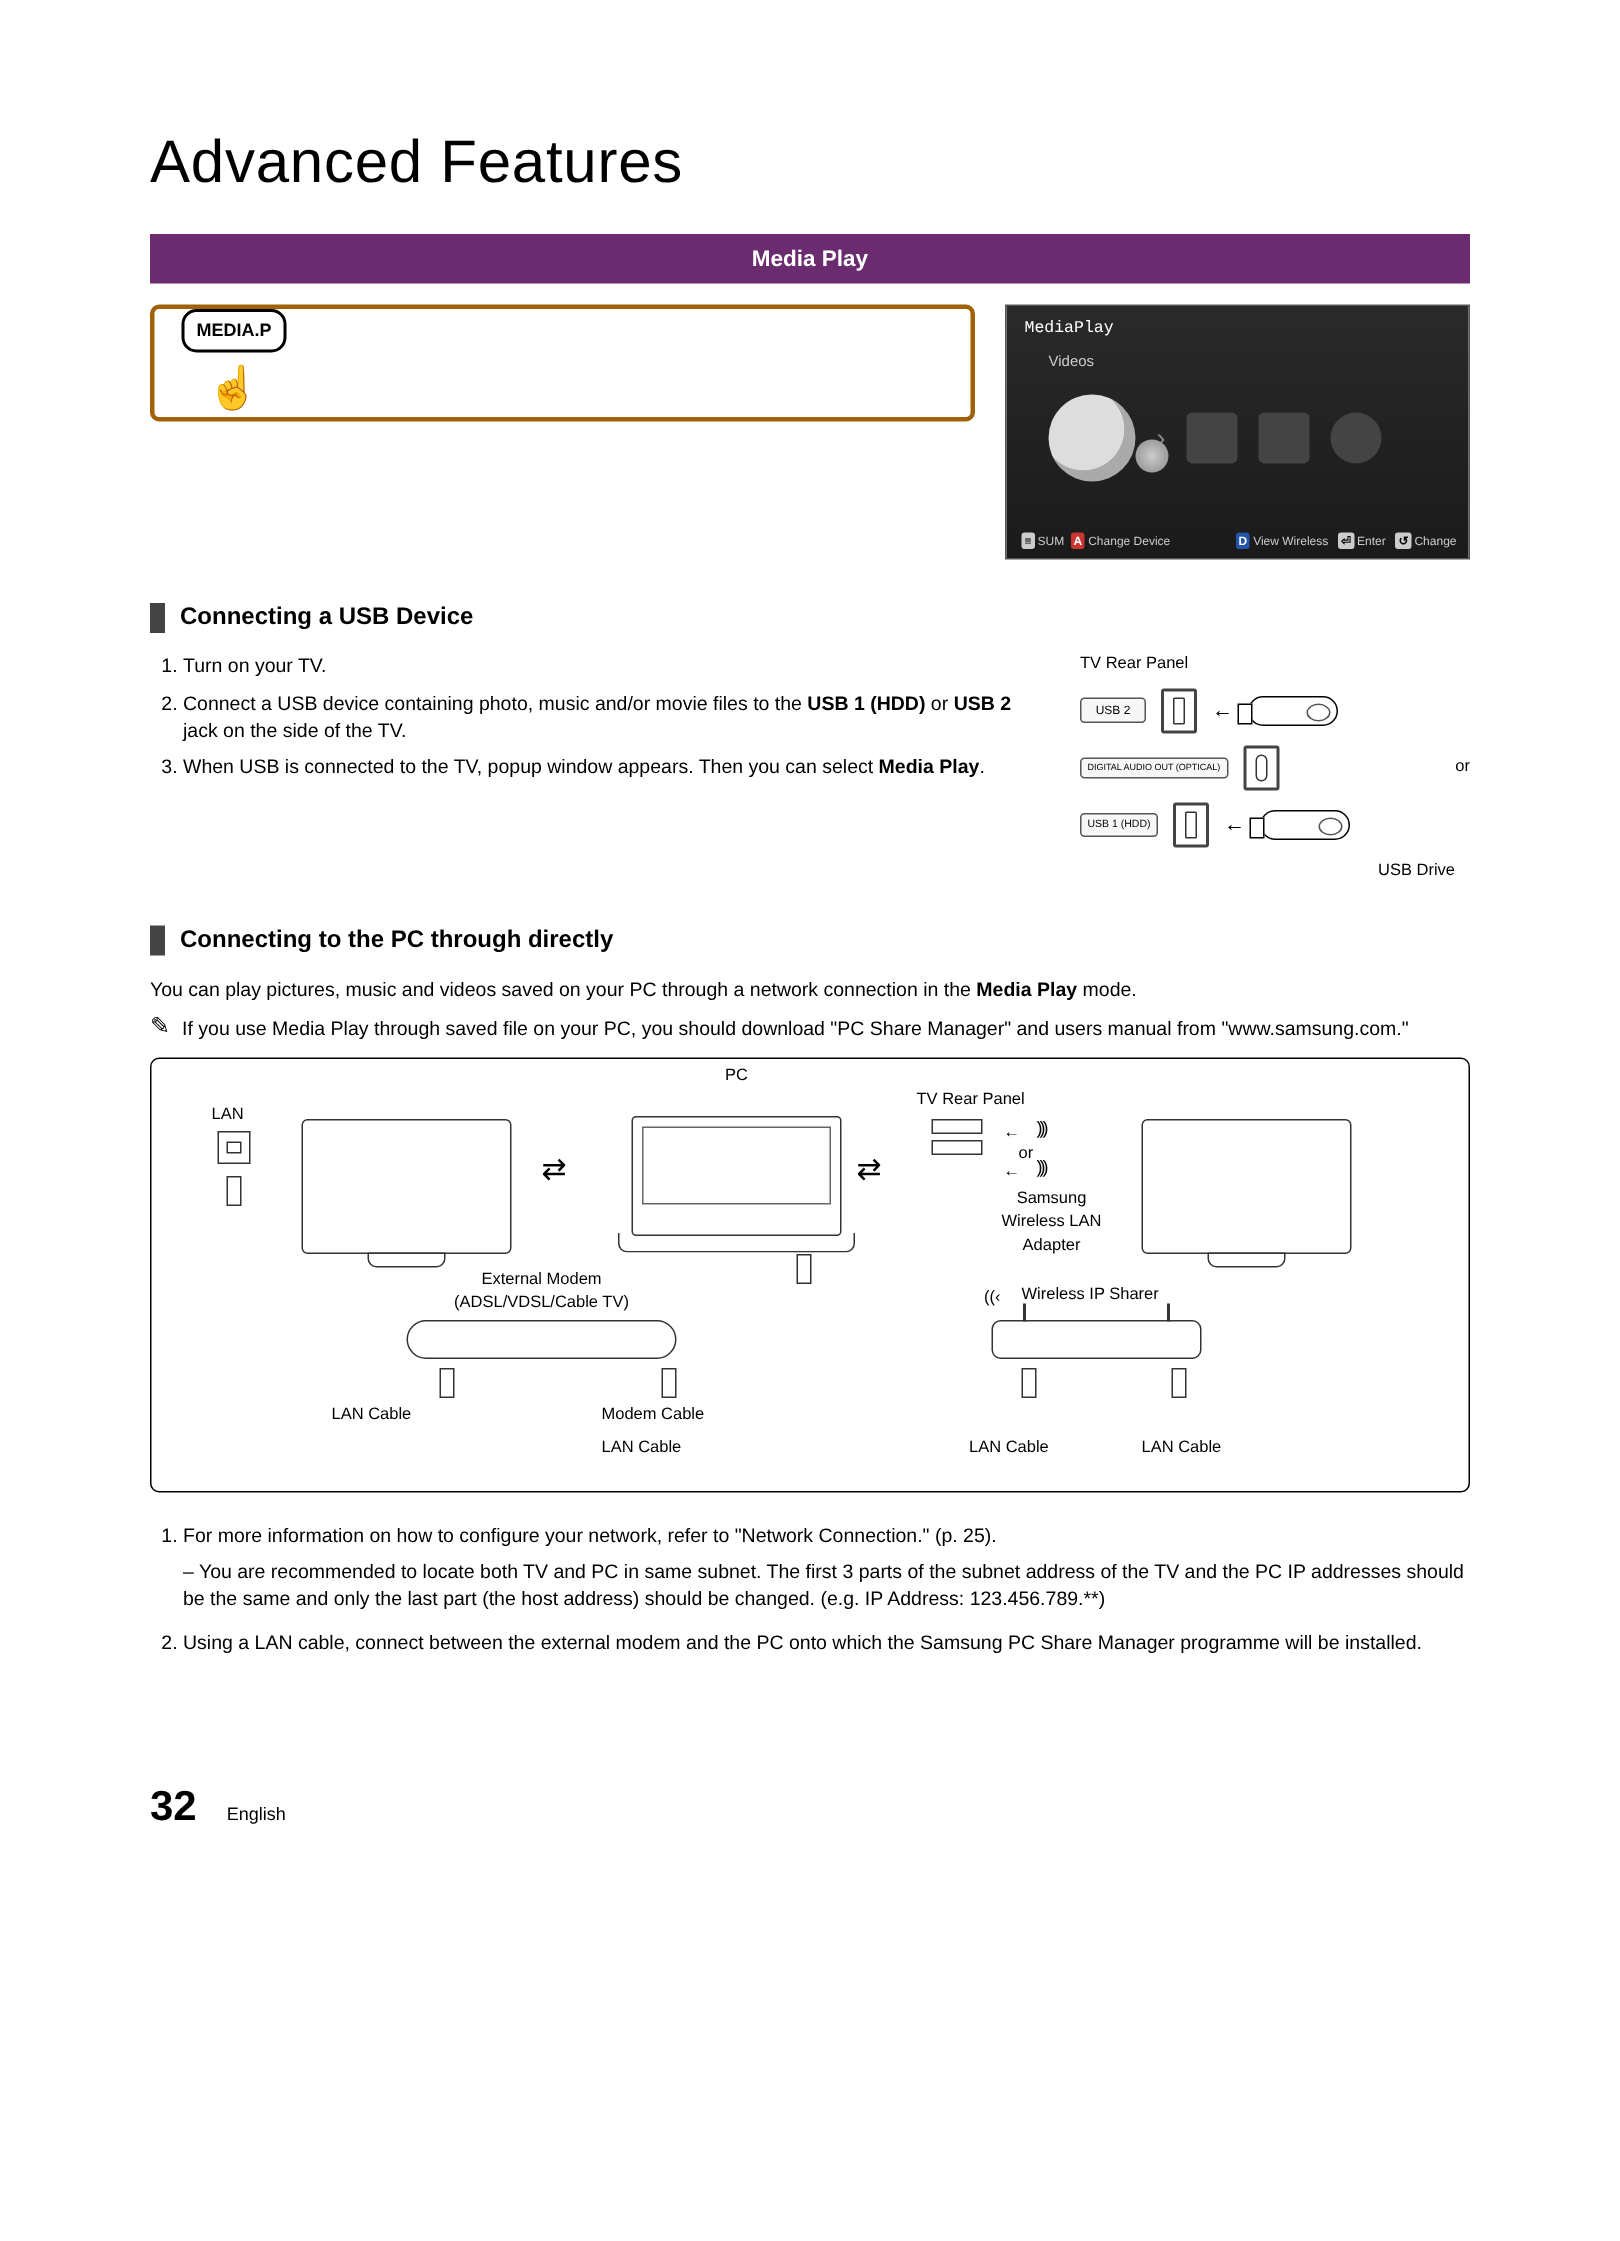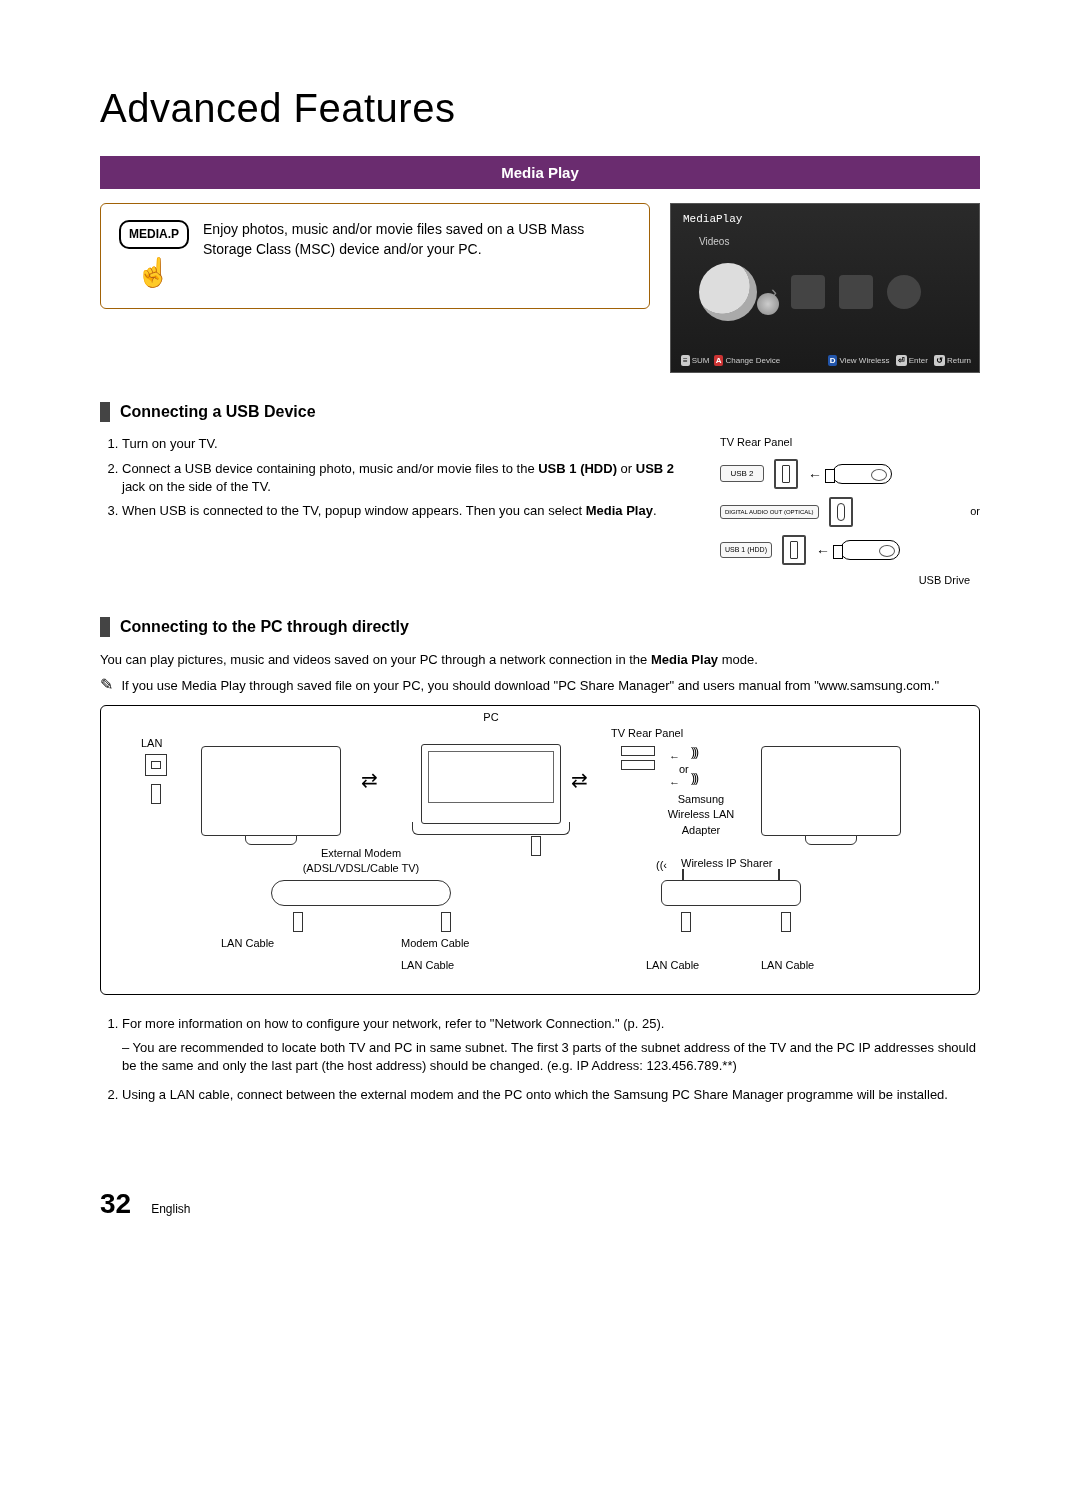--- a/index.html
+++ b/index.html
@@ -23,23 +23,23 @@
     background: #6a2c6f;
     color: #fff;
     font-weight: bold;
     text-align: center;
     padding: 6px 0;
     font-size: 15px;
     margin-bottom: 14px;
   }
   .media-row { display: flex; gap: 20px; align-items: flex-start; }
   .media-box {
-    border: 1px solid #a16207;
+    border: 3px solid #a16207;
     border-radius: 6px;
-    padding: 16px 18px;
+    padding: 0 18px;
     display: flex;
     gap: 14px;
     flex: 1;
   }
   .remote-btn {
     display: flex; flex-direction: column; align-items: center;
     gap: 4px;
   }
   .remote-btn .btn-label {
     border: 2px solid #000; border-radius: 10px;
@@ -160,41 +160,40 @@
 <h1>Advanced Features</h1>
 
 <div class="section-banner">Media Play</div>
 
 <div class="media-row">
   <div class="media-box">
     <div class="remote-btn">
       <span class="btn-label">MEDIA.P</span>
       <span class="hand">☝</span>
     </div>
-    <div>Enjoy photos, music and/or movie files saved on a USB Mass Storage Class (MSC) device and/or your PC.</div>
   </div>
   <div class="media-screenshot">
     <div class="ms-title">MediaPlay</div>
     <div class="ms-sub">Videos</div>
     <div class="ms-icons">
       <div class="reel"></div>
       <span class="chev">›</span>
       <div class="small-ico"></div>
       <div class="small-ico"></div>
       <div class="small-ico gear"></div>
     </div>
     <div class="ms-footer">
       <span>
         <span class="key">≡</span><span>SUM</span>
         <span class="key keyA">A</span><span>Change Device</span>
       </span>
       <span>
         <span class="key keyD">D</span><span>View Wireless</span>
         &nbsp;<span class="key">⏎</span><span>Enter</span>
-        &nbsp;<span class="key">↺</span><span>Return</span>
+        &nbsp;<span class="key">↺</span><span>Change</span>
       </span>
     </div>
   </div>
 </div>
 
 <div class="sub-section">
   <div class="bar"></div>
   <div class="title">Connecting a USB Device</div>
 </div>
 

